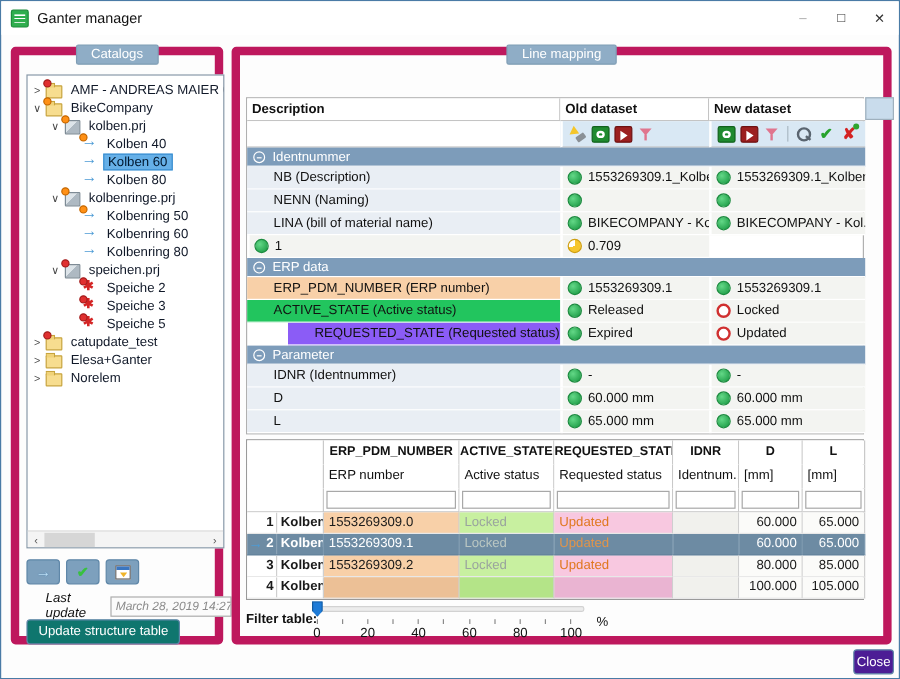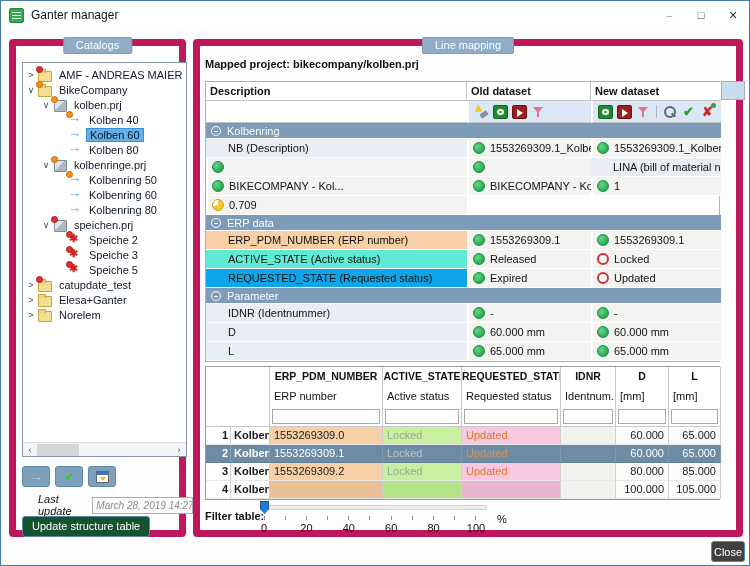--- a/index.html
+++ b/index.html
@@ -52,21 +52,21 @@
   .tool-btn-row { position: absolute; left: 6px; top: 420px; display: flex; gap: 5px; }
   .sq-btn { width: 28px; height: 21px; background: #7da0bd; border: 1px solid #5f87a8; border-radius: 3px; display: flex; align-items: center; justify-content: center; position: relative; }
   .sq-btn .arrow-g { color: #bfe0f5; font-weight: bold; font-size: 13px; text-shadow: 0 0 1px #2f6ea3; }
   .sq-btn .check-g { color: #38c13e; font-weight: bold; font-size: 12px; }
   .winicon { width: 13px; height: 12px; background: #fff; border: 1px solid #666; position: relative; }
   .winicon::before { content: ""; position: absolute; left: 0; right: 0; top: 0; height: 3px; background: #3a76c0; }
   .winicon::after { content: ""; position: absolute; left: 3px; top: 5px; border-left: 3px solid transparent; border-right: 3px solid transparent; border-top: 4px solid #f0b429; }
   .lastupd-row { position: absolute; left: 22px; top: 447px; display: flex; align-items: center; font-style: italic; }
   .lastupd-lbl { color: #111; margin-right: 5px; }
   .lastupd-field { width: 116px; height: 17px; border: 1px solid #adadad; background: #fbfbfb; color: #8a8a8a; font-size: 10px; line-height: 15px; padding-left: 3px; white-space: nowrap; overflow: hidden; }
-  .upd-btn { position: absolute; left: 6px; top: 470px; background: #14532d; border: 1px solid #5f87a8; border-radius: 3px; color: #fff; padding: 3px 9px 4px; font-size: 11px; }
+  .upd-btn { position: absolute; left: 6px; top: 470px; background: #0f766e; border: 1px solid #5f87a8; border-radius: 3px; color: #fff; padding: 3px 9px 4px; font-size: 11px; }
 
   
   .mapped-project { position: absolute; left: 5px; top: 12px; color: #111; font-weight: 600; }
 
   #map-table { position: absolute; left: 5px; top: 35px; width: 515px; border: 1px solid #b0b0b0; background: #fff; }
   .map-grid { display: grid; grid-template-columns: 261px 124px 130px; }
   .mh-cell { height: 19px; line-height: 18px; padding-left: 4px; background: #fff; border-right: 1px solid #c4c4c4; border-bottom: 1px solid #c4c4c4; font-weight: 600; color: #111; }
   .mh-cell:last-child { border-right: none; }
   .corner-block { position: absolute; left: 521px; top: 35px; width: 24px; height: 19px; background: #c9dcec; border: 1px solid #9fb0bd; }
 
@@ -88,22 +88,22 @@
   .tb-apply { color: #27a32d; font-weight: bold; font-size: 13px; line-height: 14px; text-align: center; }
   .tb-discard { color: #d42222; font-weight: bold; font-size: 13px; line-height: 14px; text-align: center; }
   .tb-discard::after { content: ""; position: absolute; right: -1px; top: -2px; width: 5px; height: 5px; background: #2ea52e; border-radius: 50%; }
 
   .sec-header { grid-column: 1 / 4; height: 16px; background: #7d9cba; color: #fff; display: flex; align-items: center; border-bottom: 1px solid #fff; }
   .minus-ic { width: 10px; height: 10px; border: 1px solid #fff; border-radius: 50%; margin: 0 6px 0 5px; position: relative; flex: none; }
   .minus-ic::after { content: ""; position: absolute; left: 2px; right: 2px; top: 4px; height: 1px; background: #fff; }
 
   .m-desc { height: 19px; line-height: 18px; padding-left: 22px; background: #e9eef4; border-bottom: 1px solid #fff; color: #111; white-space: nowrap; overflow: hidden; }
   .m-desc.bg-erp { background: #f8d0a8; }
-  .m-desc.bg-active { background: #5eead4; }
-  .m-desc.bg-requested { background: #0ea5e9; }
+  .m-desc.bg-active { background: #22c55e; }
+  .m-desc.bg-requested { background: #8b5cf6; margin-left: 34px; }
   .m-val { height: 19px; background: #f3f4f1; border-bottom: 1px solid #fff; border-left: 2px solid #fff; display: flex; align-items: center; white-space: nowrap; overflow: hidden; }
   .st { width: 12px; height: 12px; border-radius: 50%; margin: 0 5px 0 4px; flex: none; }
   .st-green { background: radial-gradient(circle at 35% 35%, #63d887, #28a550 75%); border: 1px solid #1d8c40; }
   .st-red { background: #fff; border: 2px solid #d03030; }
   .st-yellow { background: conic-gradient(#f6c62d 0 71%, #ffffff 71% 100%); border: 1px solid #cf9f12; }
   .m-text { color: #111; }
 
   
   #bot-table { position: absolute; left: 5px; top: 320px; width: 515px; border: 1px solid #9a9a9a; background: #fff; }
   .bt-grid { display: grid; grid-template-columns: 64px 113px 79px 99px 55px 53px 52px; }
@@ -134,21 +134,21 @@
   .flt-label { position: absolute; left: 0; top: 9px; font-weight: 600; color: #111; }
   .flt-track { position: absolute; left: 58px; top: 4px; width: 224px; height: 5px; background: #ececec; border: 1px solid #d2d2d2; border-radius: 2px; }
   .flt-handle { position: absolute; left: 55px; top: 0px; width: 9px; height: 13px; background: #1e7bd7; border: 1px solid #135a9e; clip-path: polygon(0 0, 100% 0, 100% 62%, 50% 100%, 0 62%); }
   .flt-ticks { position: absolute; left: 59px; top: 15px; width: 212px; display: flex; justify-content: space-between; }
   .flt-ticks i { width: 1px; height: 4px; background: #8a8a8a; }
   .flt-nums { position: absolute; left: 44px; top: 21px; width: 242px; display: flex; justify-content: space-between; }
   .flt-nums span { width: 30px; text-align: center; color: #111; }
   .flt-unit { position: absolute; left: 292px; top: 12px; color: #111; }
 
   
-  #close-btn { position: absolute; left: 710px; top: 540px; width: 34px; height: 21px; background: #404040; border: 1px solid #5f87a8; border-radius: 3px; color: #fff; font-size: 11px; display: flex; align-items: center; justify-content: center; }
+  #close-btn { position: absolute; left: 710px; top: 540px; width: 34px; height: 21px; background: #4c1d95; border: 1px solid #5f87a8; border-radius: 3px; color: #fff; font-size: 11px; display: flex; align-items: center; justify-content: center; }
 </style>
 </head>
 <body>
 
 <div id="win">
 
   <div class="titlebar">
     <div class="app-icon"></div>
     <div class="title-text">Ganter manager</div>
     <div class="win-controls">
@@ -291,21 +291,20 @@
     </div>
     <div class="lastupd-row">
       <span class="lastupd-lbl">Last update</span>
       <div class="lastupd-field">March 28, 2019 14:27:19</div>
     </div>
     <div class="upd-btn">Update structure table</div>
   </div>
 
   <div class="groupbox" id="gb-mapping">
     <div class="gb-caption">Line mapping</div>
-    <div class="mapped-project">Mapped project: bikecompany/kolben.prj</div>
 
     <div id="map-table">
       <div class="map-grid" id="map-header">
         <div class="mh-cell">Description</div>
         <div class="mh-cell">Old dataset</div>
         <div class="mh-cell">New dataset</div>
       </div>
       <div class="map-grid" id="map-iconrow">
         <div class="icon-row-cell desc"></div>
         <div class="icon-row-cell vals" id="old-icons">
@@ -320,31 +319,32 @@
             <span class="tb tb-filter"></span>
             <span class="tb-sep"></span>
             <span class="tb tb-search"></span>
             <span class="tb tb-apply">✔</span>
             <span class="tb tb-discard">✘</span>
           </div>
       </div>
       <div class="map-grid" id="map-body">
           <div class="sec-header">
             <div class="minus-ic"></div>
-            <span>Kolbenring</span>
+            <span>Identnummer</span>
           </div>
           <div class="m-desc">NB (Description)</div>
           <div class="m-val">
             <span class="st st-green"></span>
             <span class="m-text">1553269309.1_Kolben...</span>
           </div>
           <div class="m-val">
             <span class="st st-green"></span>
             <span class="m-text">1553269309.1_Kolben...</span>
           </div>
+          <div class="m-desc">NENN (Naming)</div>
           <div class="m-val">
             <span class="st st-green"></span>
             <span class="m-text"></span>
           </div>
           <div class="m-val">
             <span class="st st-green"></span>
             <span class="m-text"></span>
           </div>
           <div class="m-desc">LINA (bill of material name)</div>
           <div class="m-val">

